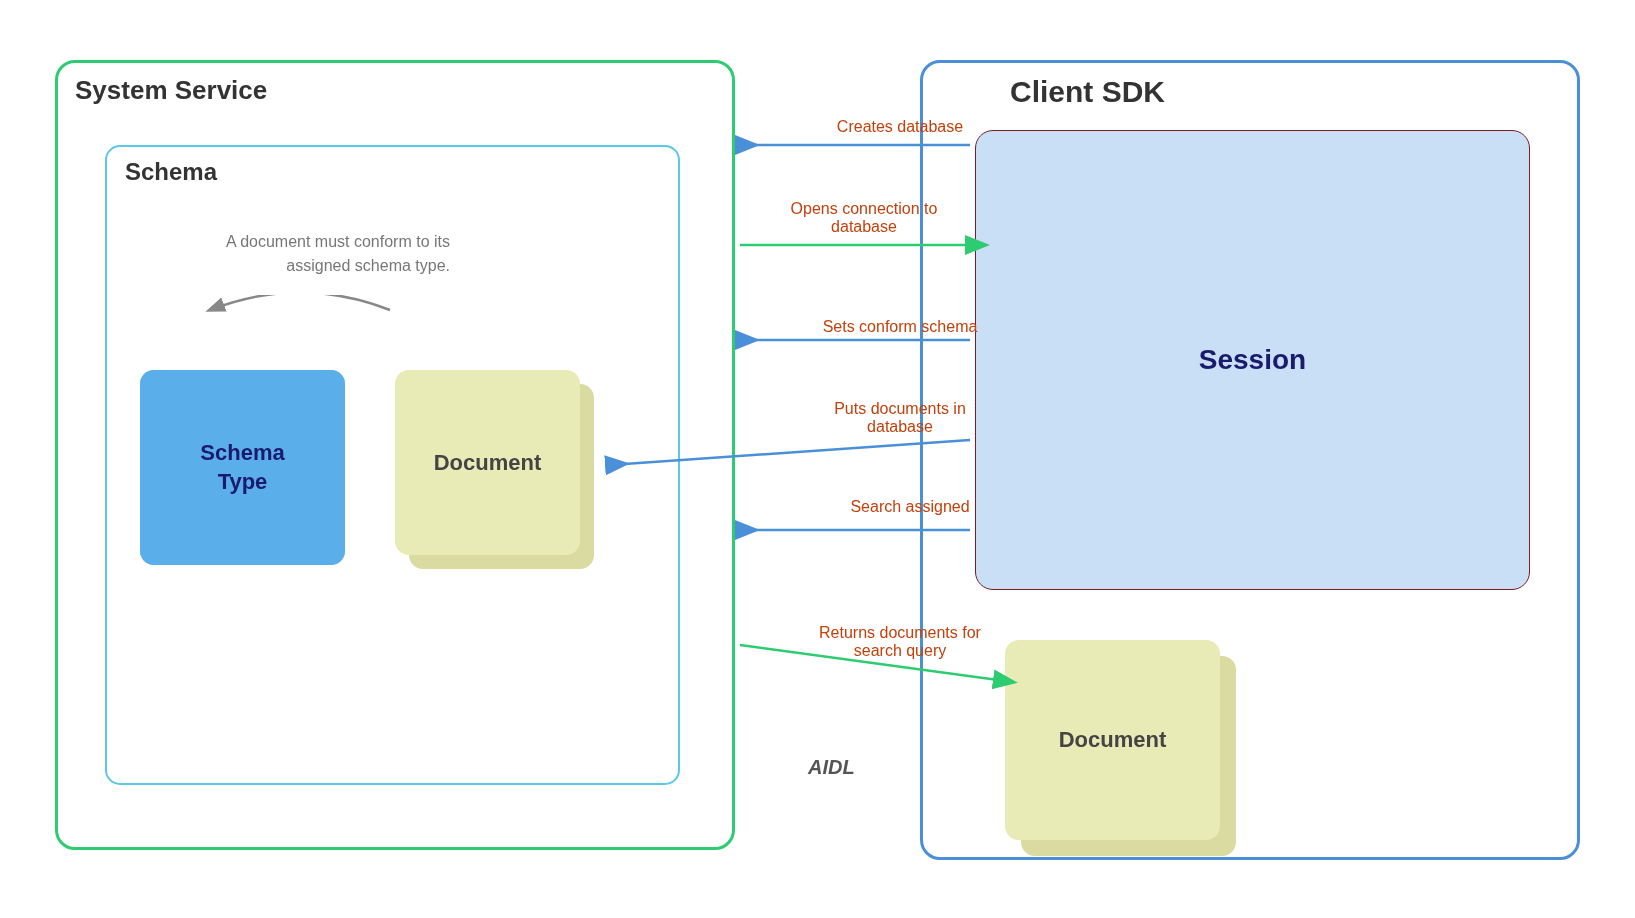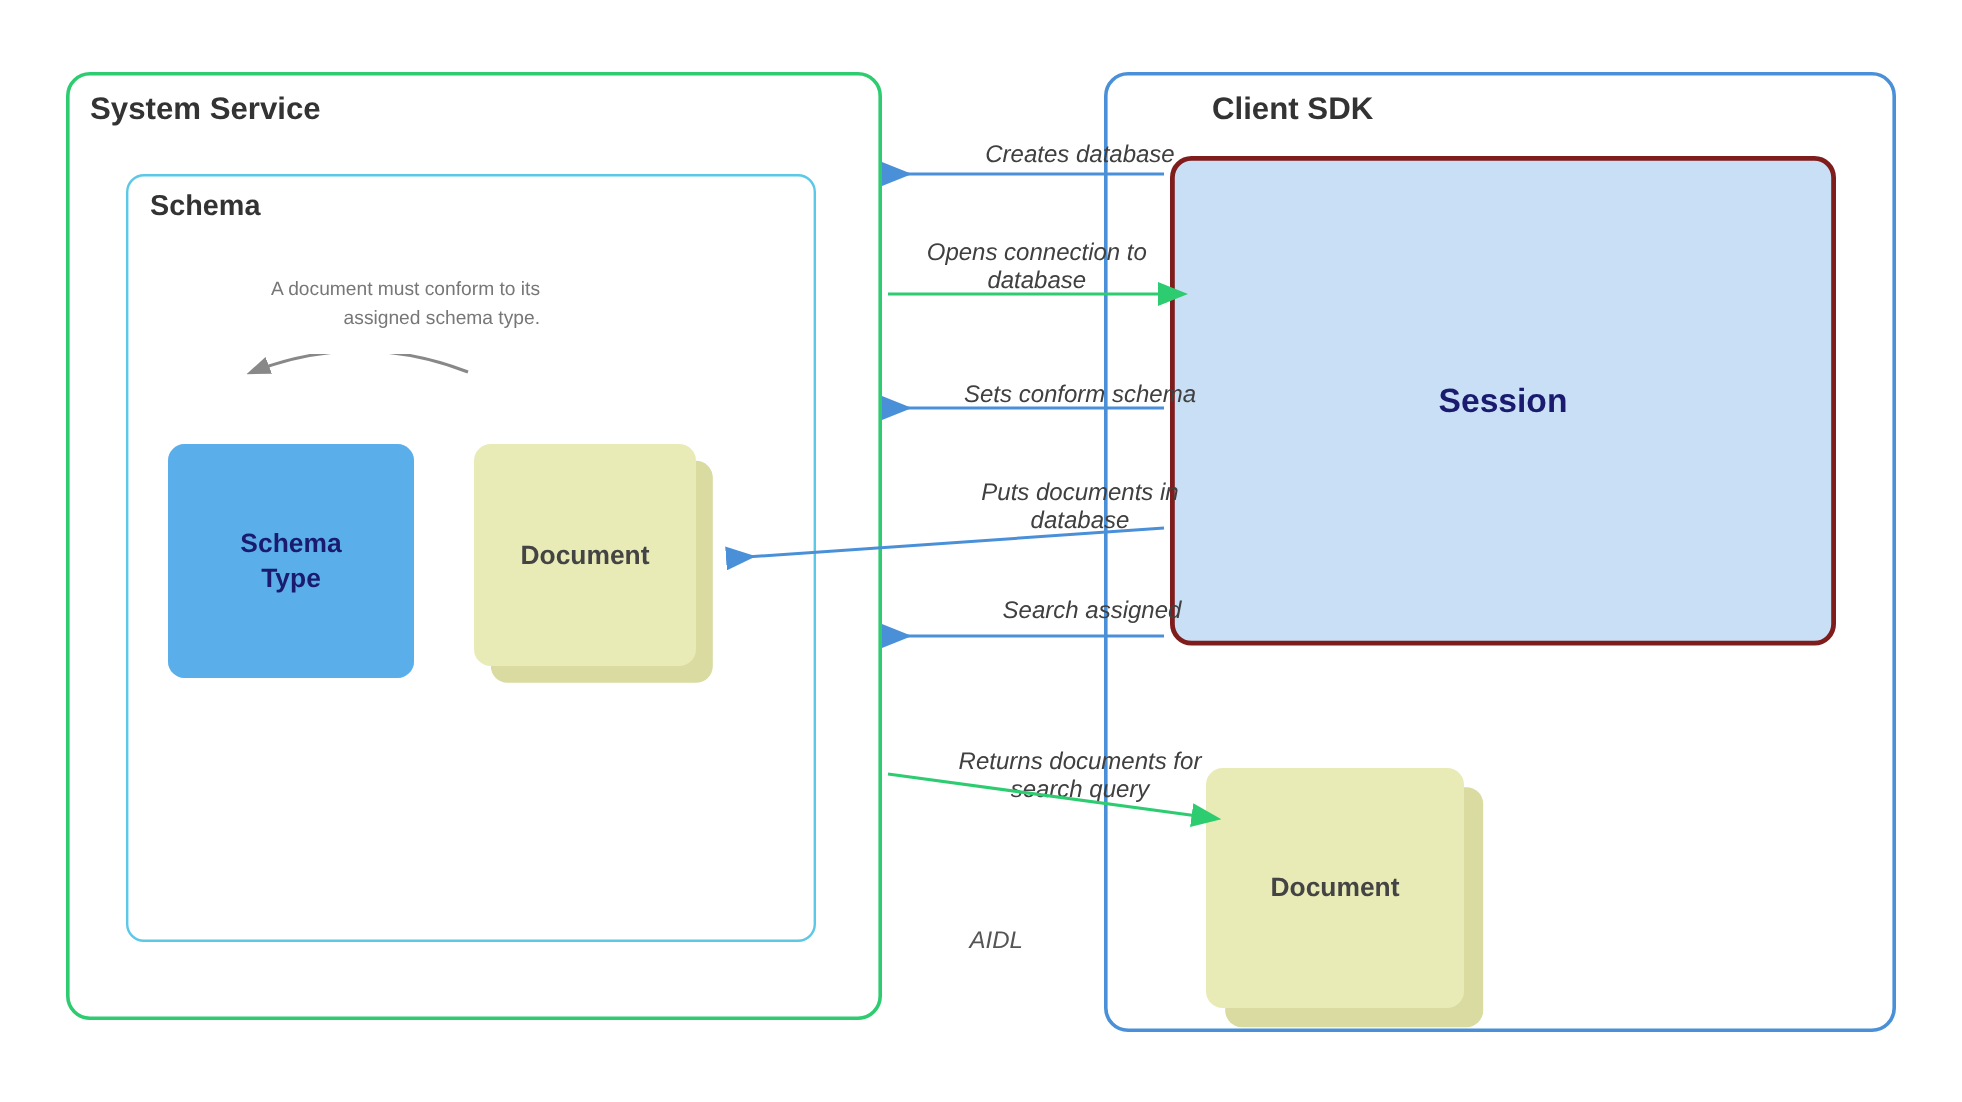--- a/index.html
+++ b/index.html
@@ -157,35 +157,35 @@
       height: 800px;
       border: 3px solid #4a90d9;
       border-radius: 20px;
       background: transparent;
     }
 
     .client-sdk-label {
       position: absolute;
       left: 1010px;
       top: 75px;
-      font-size: 26px;
+      font-size: 30px;
       font-weight: 600;
       color: #333;
     }
 
     
     .session-box {
       position: absolute;
       left: 975px;
       top: 130px;
       width: 555px;
-      height: 408px;
+      height: 460px;
       background: #c8dff5;
       border-radius: 18px;
-      border: 4px solid #7f1d1d;
+      border: 1px solid #7f1d1d;
       display: flex;
       align-items: center;
       justify-content: center;
     }
 
     .session-label {
       font-size: 28px;
       font-weight: 600;
       color: #1a1a6e;
     }
@@ -220,33 +220,33 @@
       justify-content: center;
       font-size: 22px;
       font-weight: 600;
       color: #444;
     }
 
     
     .aidl-label {
       position: absolute;
       left: 808px;
-      top: 773px;
+      top: 756px;
       font-size: 20px;
       color: #555;
       font-style: italic;
+      font-weight: bold;
     }
 
     
     .arrow-label {
       position: absolute;
-      font-size: 20px;
-      color: #404040;
+      font-size: 16px;
+      color: #c2410c;
       text-align: center;
-      font-style: italic;
     }
 
     
     .arrows-svg {
       position: absolute;
       left: 0;
       top: 0;
       width: 1635px;
       height: 918px;
       pointer-events: none;

